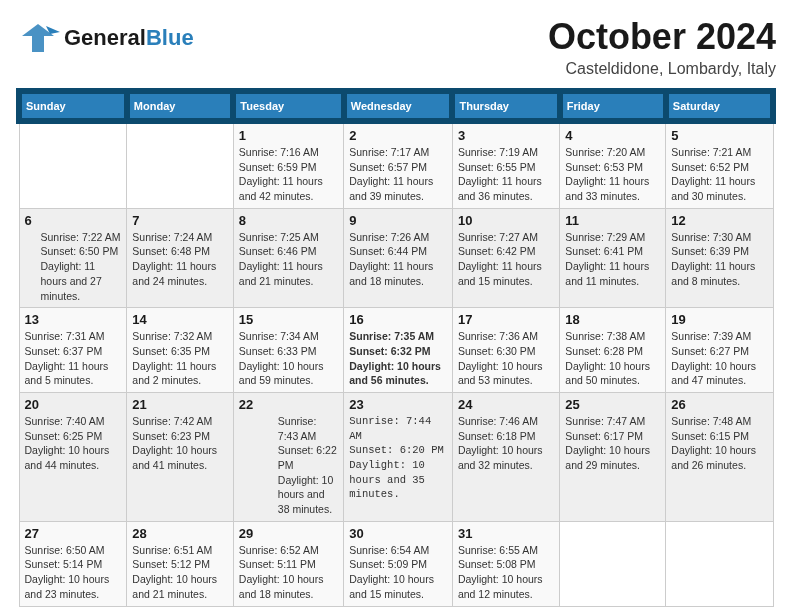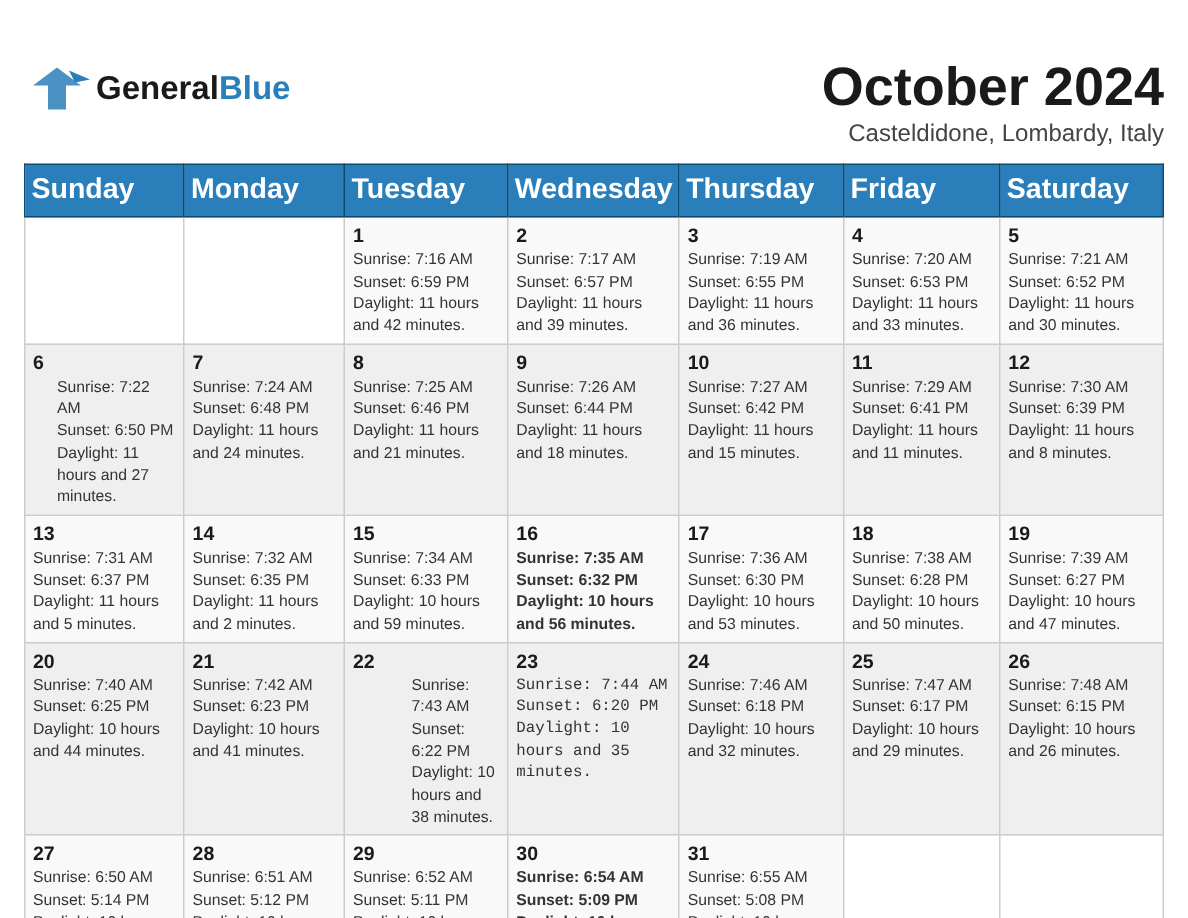--- a/index.html
+++ b/index.html
@@ -8,21 +8,20 @@
       background: #fff;
       width: 792px;
       min-height: 612px;
       padding: 16px;
     }
     .header-area {
       display: flex;
       justify-content: space-between;
       align-items: flex-start;
       margin-bottom: 10px;
-      margin-top: 21px;
     }
     .logo {
       display: flex;
       flex-direction: column;
       align-items: flex-start;
     }
     .title-area {
       text-align: right;
     }
     .month-title {
@@ -38,23 +37,23 @@
     .calendar {
       width: 100%;
       border-collapse: collapse;
       font-size: 11px;
     }
     .calendar thead th {
       background-color: #2a7fba;
       color: #fff;
       padding: 6px 4px;
       text-align: left;
-      font-size: 19px;
+      font-size: 11px;
       font-weight: bold;
-      border: 1px solid #0c4a6e;
+      border: 6px solid #0c4a6e;
     }
     .calendar tbody td {
       border: 1px solid #ccc;
       vertical-align: top;
       padding: 4px 5px;
       width: 113px;
       min-height: 80px;
       background: #fff;
     }
     .calendar tbody tr:nth-child(odd) td {
@@ -301,21 +300,21 @@
 Daylight: 10 hours and 21 minutes.</div>
         </td>
         <td>
           <span class="day-number">29</span>
           <div class="day-info" style="white-space: pre-line;">Sunrise: 6:52 AM
 Sunset: 5:11 PM
 Daylight: 10 hours and 18 minutes.</div>
         </td>
         <td>
           <span class="day-number">30</span>
-          <div class="day-info" style="white-space: pre-line; font-weight: bold;">Sunrise: 6:54 AM
+          <div class="day-info" style="white-space: pre-line;">Sunrise: 6:54 AM
 Sunset: 5:09 PM
 Daylight: 10 hours and 15 minutes.</div>
         </td>
         <td>
           <span class="day-number">31</span>
           <div class="day-info" style="white-space: pre-line;">Sunrise: 6:55 AM
 Sunset: 5:08 PM
 Daylight: 10 hours and 12 minutes.</div>
         </td>
         <td class="empty-cell"></td>

